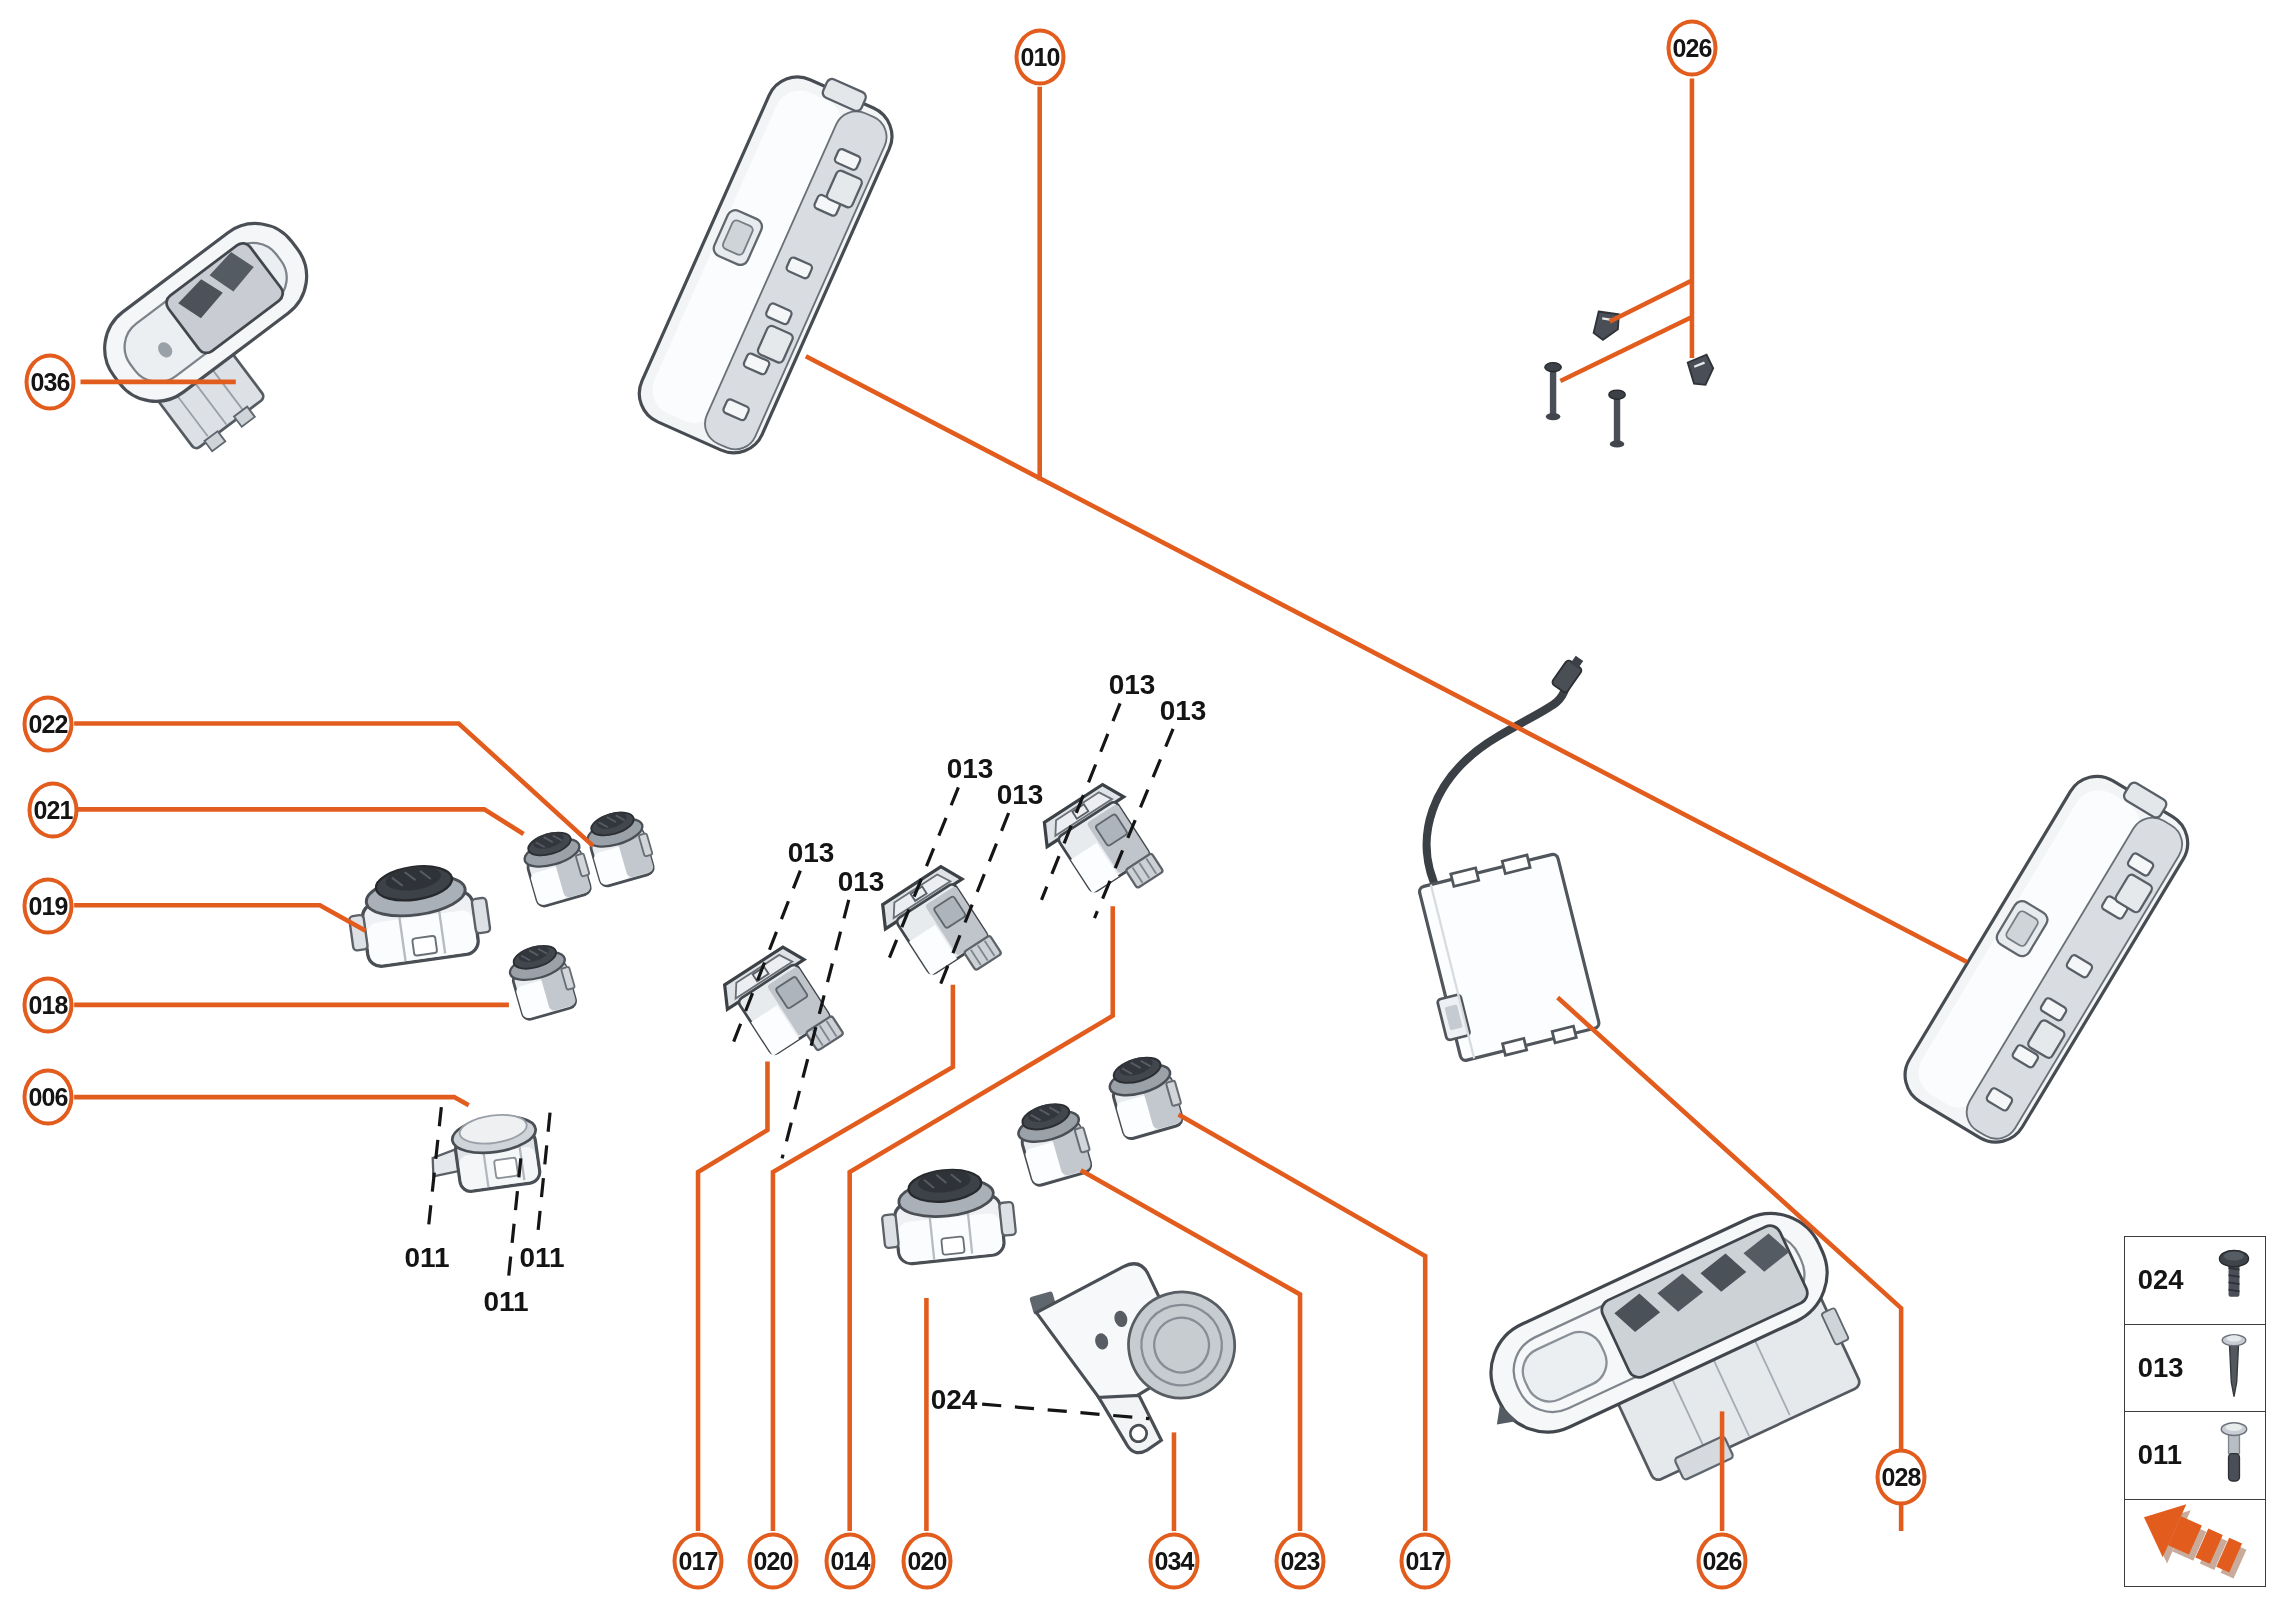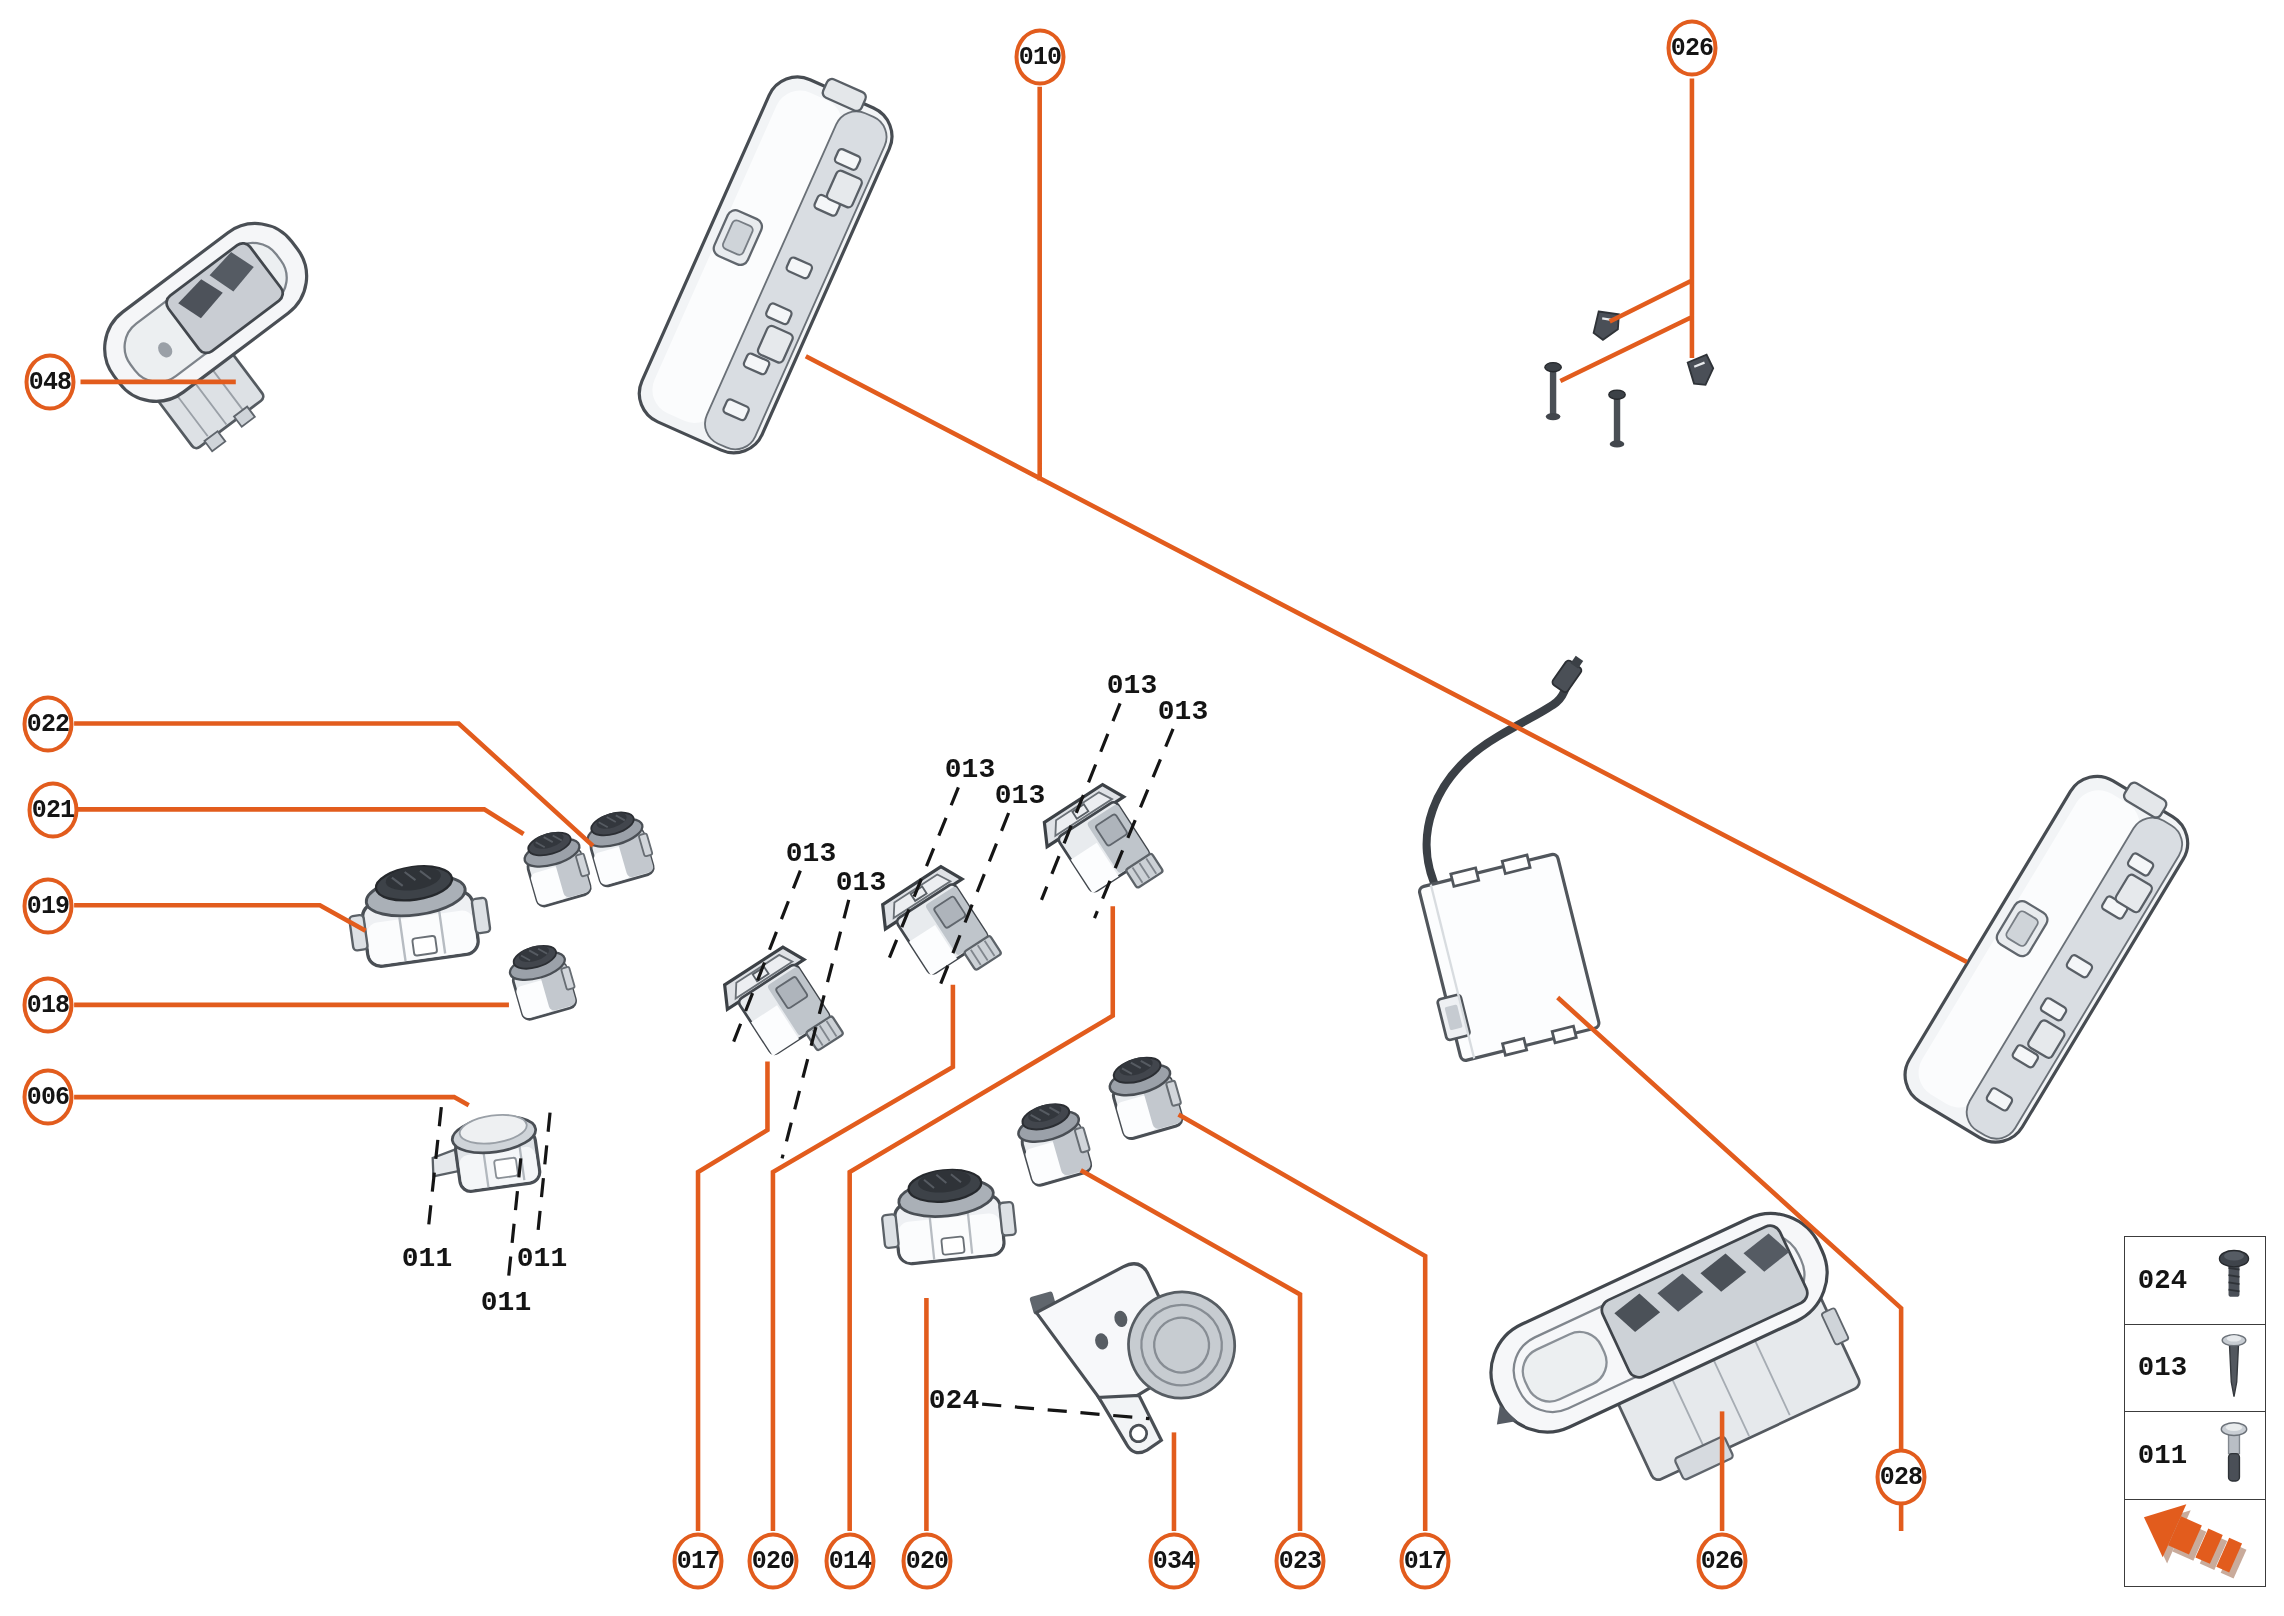--- a/index.html
+++ b/index.html
@@ -1,18 +1,18 @@
 <!DOCTYPE html>
 <html style="font-size:14.6px"><head>
 <meta charset="utf-8">
 <style>
   html,body{margin:0;padding:0;background:#ffffff;}
   .stage{
     position:relative;width:2284px;height:1616px;background:#ffffff;
-    font-family:Liberation Mono, monospace;overflow:hidden;
+    font-family:Liberation Sans, sans-serif;overflow:hidden;
   }
   .stage svg.scene{position:absolute;left:0;top:0;z-index:1;}
   .callout{
     position:absolute;width:51px;height:57px;border:4.6px solid #e25c1d;border-radius:50%;
     background:#ffffff;display:flex;align-items:center;justify-content:center;
     font-weight:bold;font-size:25px;letter-spacing:-0.9px;color:#141414;
     transform:translate(-50%,-50%);z-index:3;box-sizing:border-box;
   }
   .plabel{
     position:absolute;transform:translate(-50%,-50%);font-weight:bold;font-size:28px;
@@ -265,21 +265,21 @@
     </g>
   </svg>
 
   <div class="callout" style="left:1040px;top:57px">
       <span>010</span>
     </div>
   <div class="callout" style="left:1692px;top:48px">
       <span>026</span>
     </div>
   <div class="callout" style="left:50px;top:382px">
-      <span>048</span>
+      <span>036</span>
     </div>
   <div class="callout" style="left:48px;top:724px">
       <span>022</span>
     </div>
   <div class="callout" style="left:53px;top:810px">
       <span>021</span>
     </div>
   <div class="callout" style="left:48px;top:906px">
       <span>019</span>
     </div>

